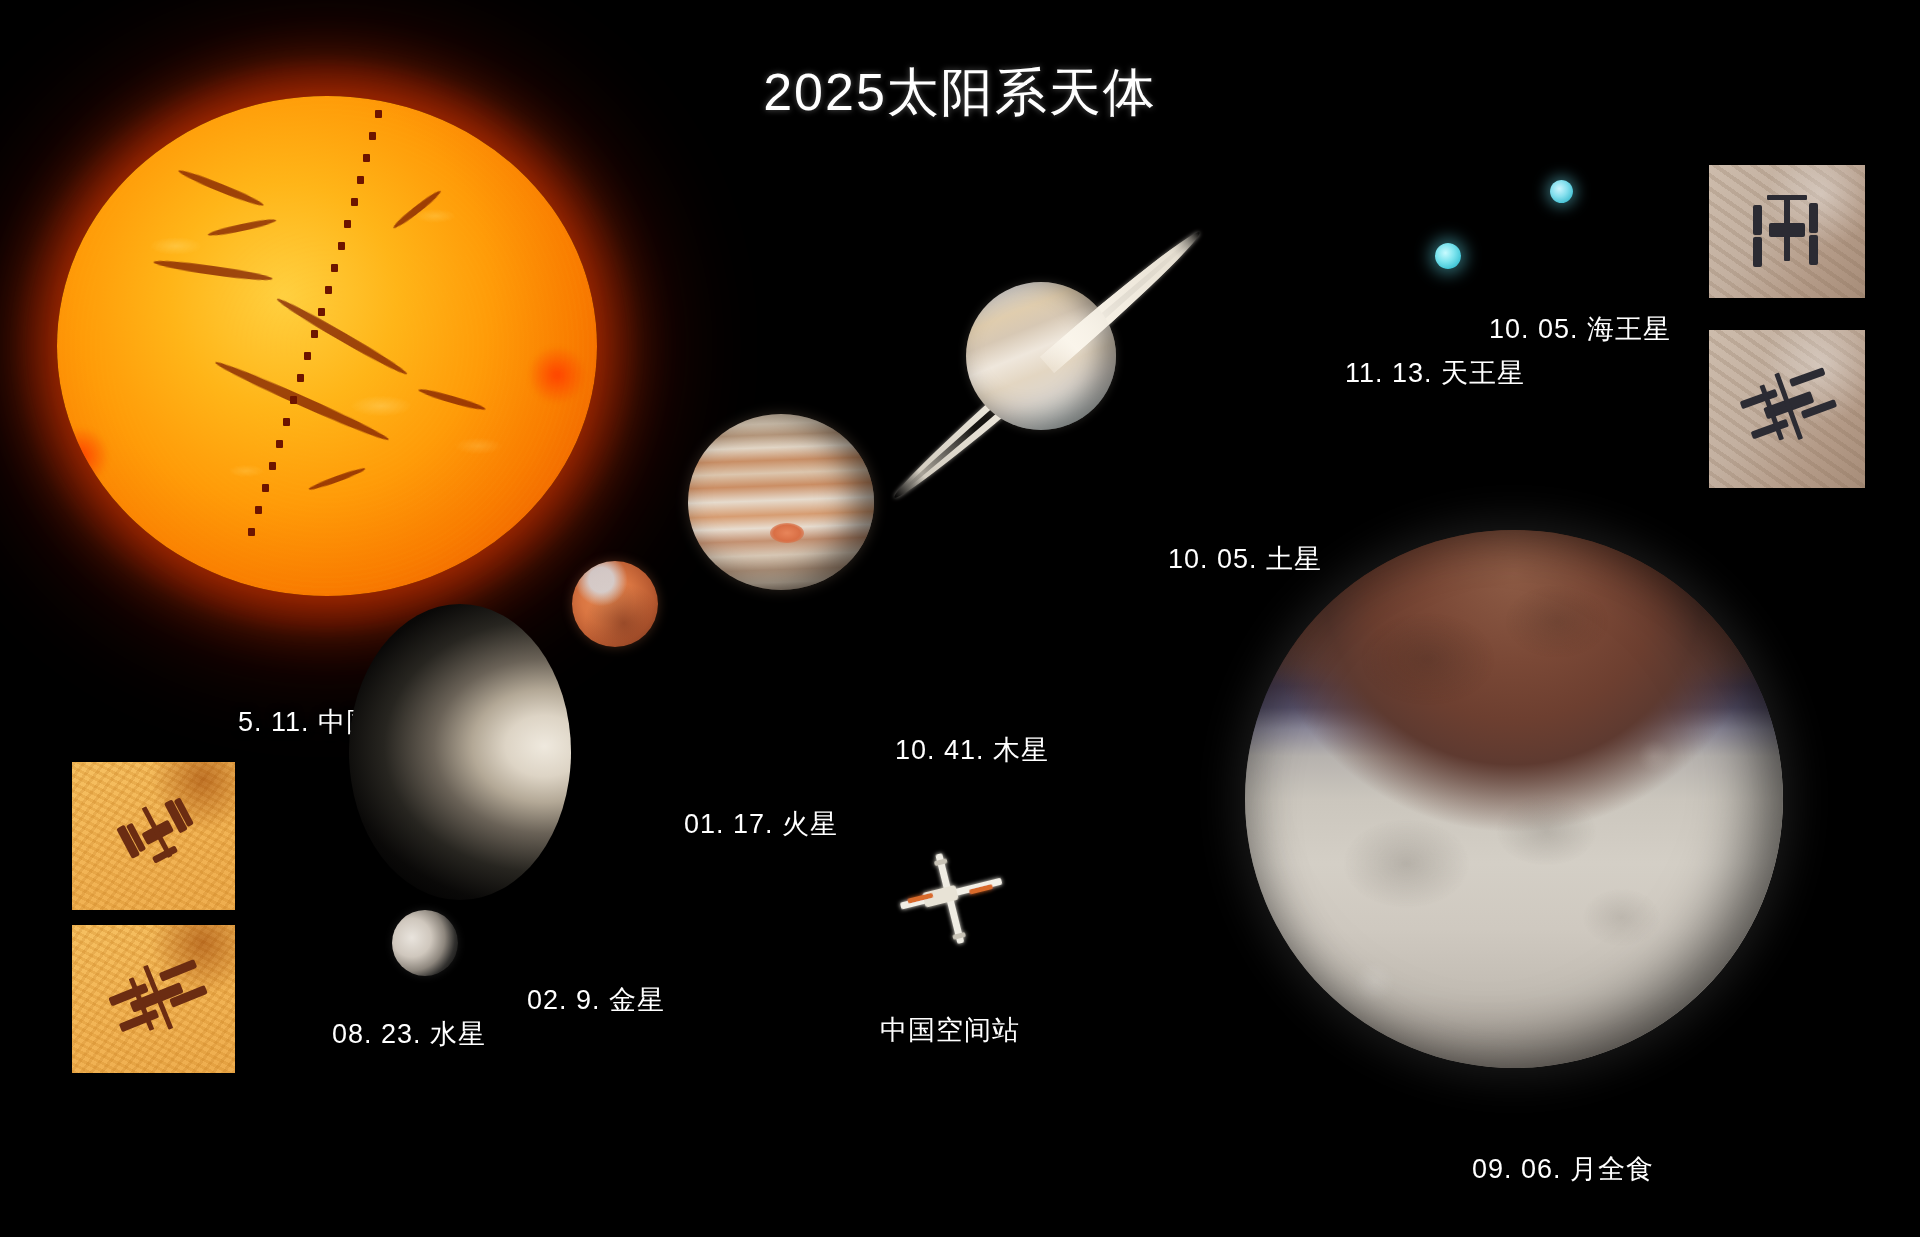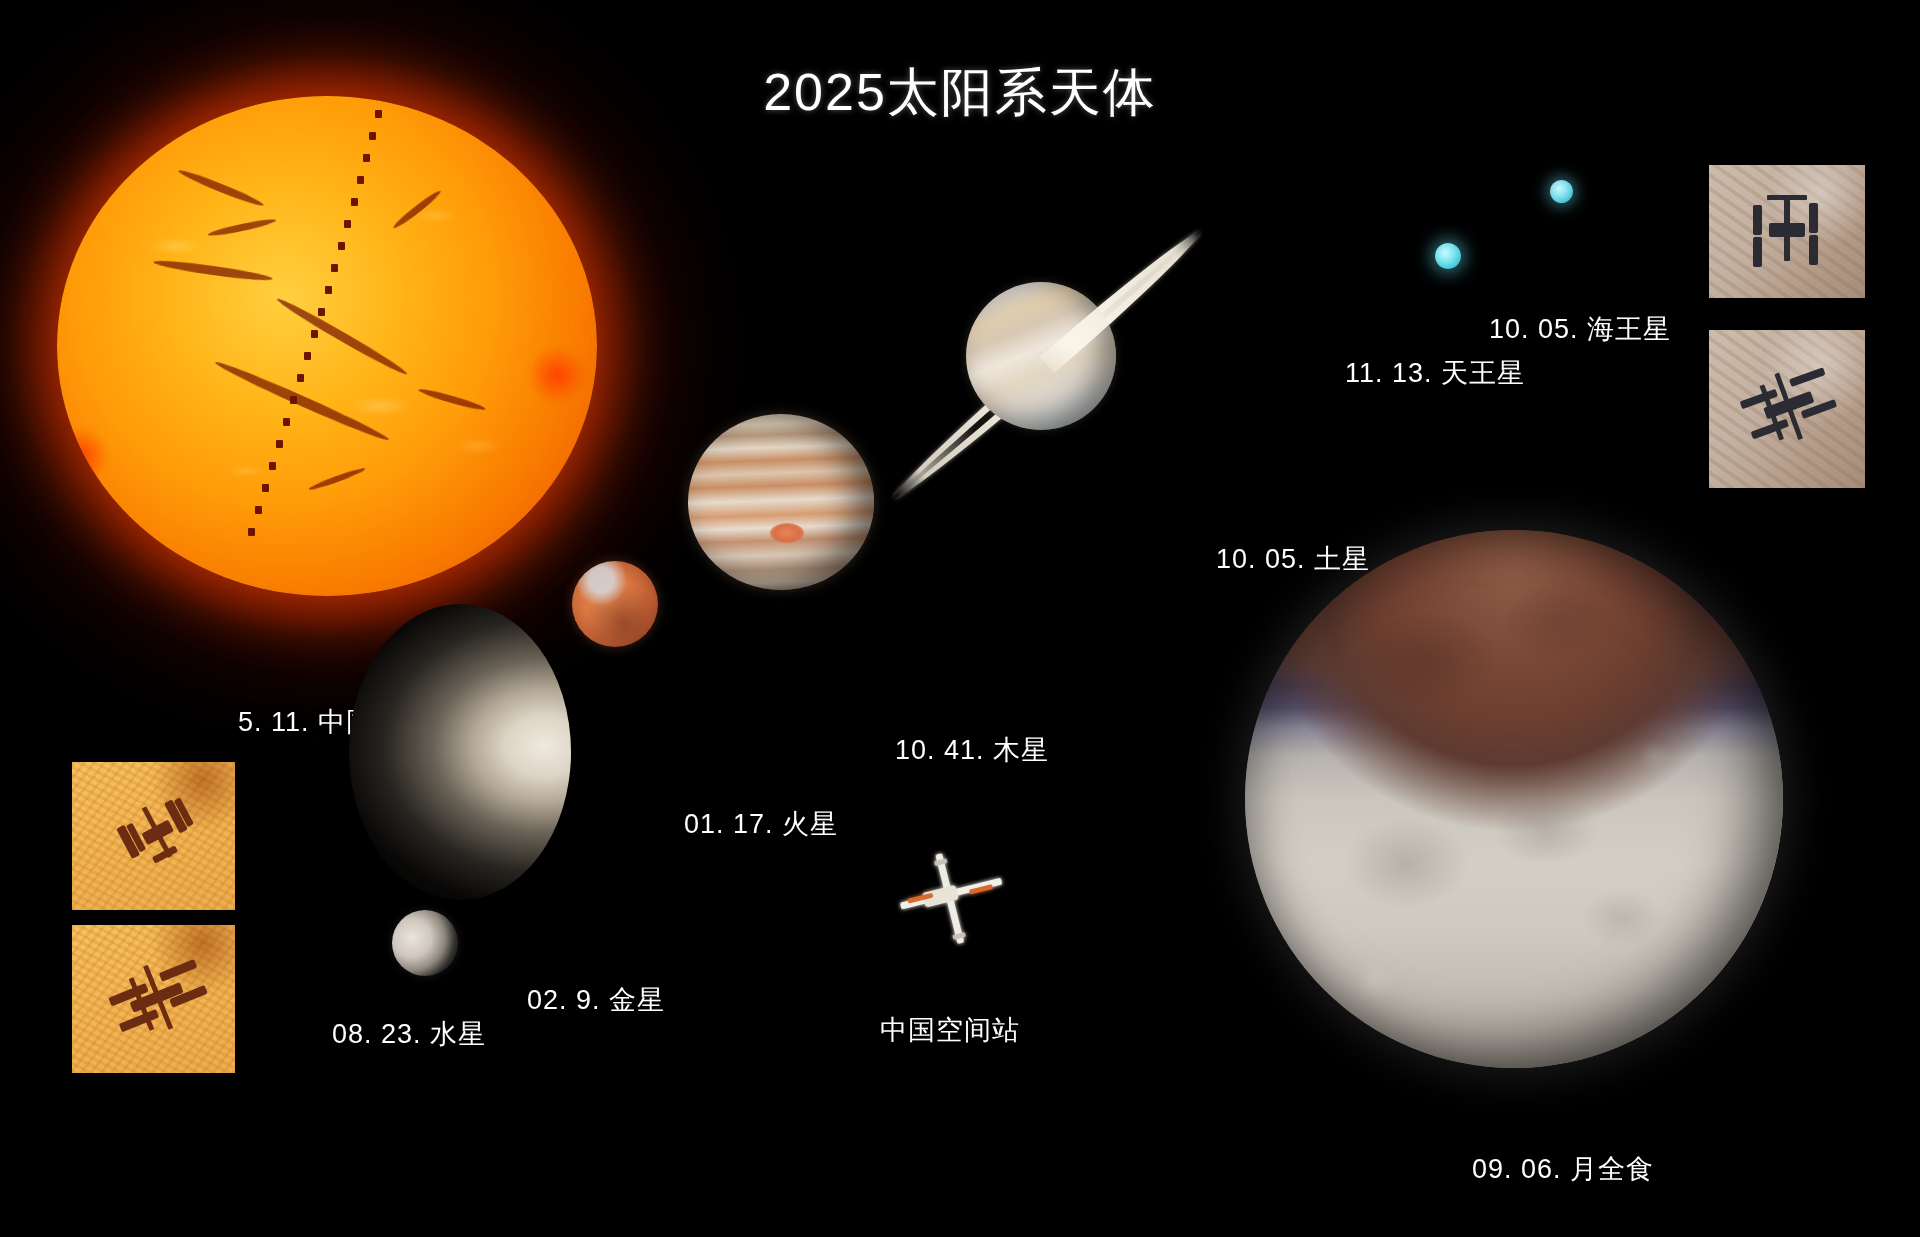--- a/index.html
+++ b/index.html
@@ -275,21 +275,21 @@
     <div id="grs"></div>
   </div>
   <div class="label" style="left:895px;top:737px;">10. 41. 木星</div>
 
   <div id="saturn">
     <div id="saturn-ring"></div>
     <div id="saturn-ring-gap"></div>
     <div id="saturn-body"></div>
     <div id="saturn-ring-front"></div>
   </div>
-  <div class="label" style="left:1216px;top:546px;">10. 05. 土星</div>
+  <div class="label" style="left:1168px;top:546px;">10. 05. 土星</div>
 
   <div id="uranus"></div>
   <div class="label" style="left:1345px;top:360px;">11. 13. 天王星</div>
 
   <div id="neptune"></div>
   <div class="label" style="left:1489px;top:276px;margin-top:40px;">10. 05. 海王星</div>
 
   <div class="thumb moon-th" style="left:1709px;top:165px;width:156px;height:133px;">
     <svg class="iss-silhouette" viewBox="0 0 156 133">
       <g fill="#2b2b33">

